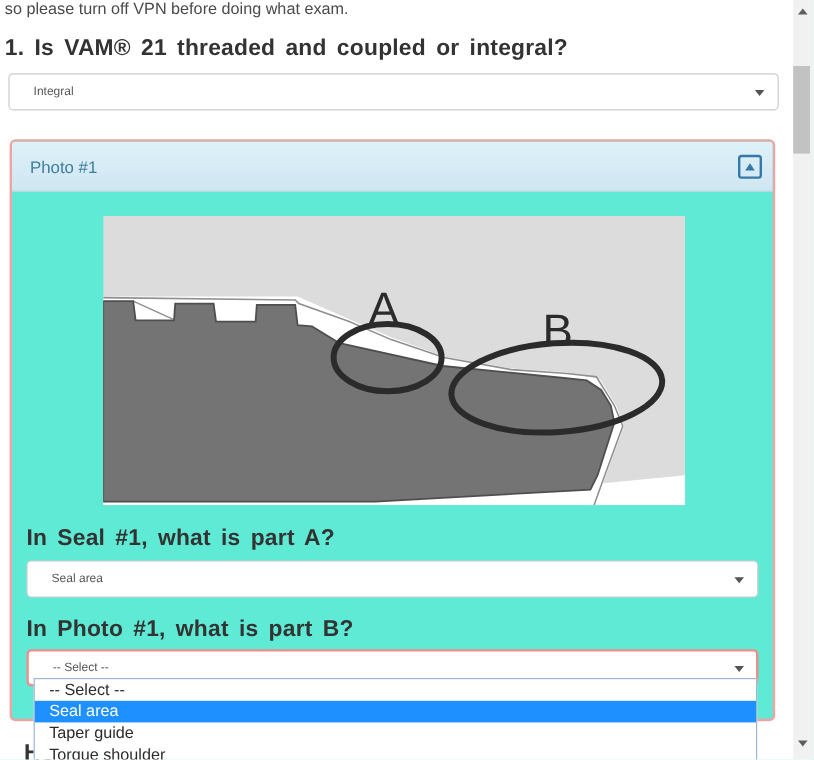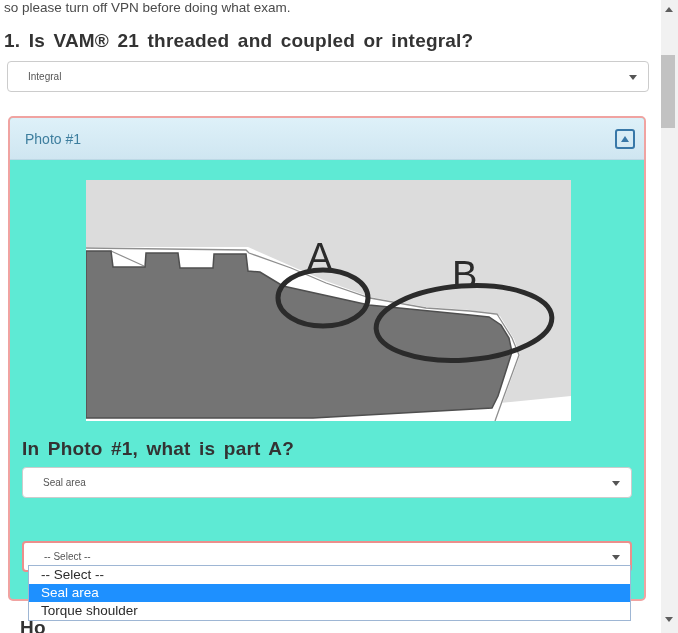--- a/index.html
+++ b/index.html
@@ -93,35 +93,37 @@
     <line x1="25" y1="71" x2="58" y2="86" stroke="#8f8f8f" stroke-width="1.2"></line>
 
     <polygon fill="#747474" stroke="#4f4f4f" stroke-width="1.5" points="0,71 25,71 27,87 59,87 60,73 92,73 94,88 127,88 128,74 160,74 162,91 174,92 197,106 283,125 384,135 403,137 415,145 423,158 426,172 412,216 406,228 227,238 0,238"></polygon>
 
     <ellipse cx="237" cy="118" rx="45" ry="28" fill="none" stroke="#2b2b2b" stroke-width="5"></ellipse>
     <ellipse cx="378" cy="143" rx="88" ry="37" fill="none" stroke="#2b2b2b" stroke-width="5" transform="rotate(-4 378 143)"></ellipse>
     <text x="221" y="90" font-size="38" fill="#2b2b2b" font-family="Liberation Sans, sans-serif">A</text>
     <text x="366" y="108" font-size="38" fill="#2b2b2b" font-family="Liberation Sans, sans-serif">B</text>
   </svg>
 
-  <div class="abs q-label qa-label">In Photo #1, what is part A?</div>
+  <div class="abs q-label qa-label">In Seal #1, what is part A?</div>
   <div class="sel sel-qa">
     <span>Seal area</span>
     <span class="caret"></span>
   </div>
 
+  <div class="abs q-label qb-label">In Photo #1, what is part B?</div>
   <div class="sel sel-qb">
     <span>-- Select --</span>
     <span class="caret"></span>
   </div>
 </div>
 
 <div class="abs dropdown-list">
   <div class="dd-option">-- Select --</div>
   <div class="dd-option highlighted">Seal area</div>
+  <div class="dd-option">Taper guide</div>
   <div class="dd-option">Torque shoulder</div>
 </div>
 
 <div class="abs q-label next-question">Ho</div>
 
 <div class="abs scrollbar">
   <span class="sb-up"></span>
   <span class="sb-thumb"></span>
   <span class="sb-down"></span>
 </div>

